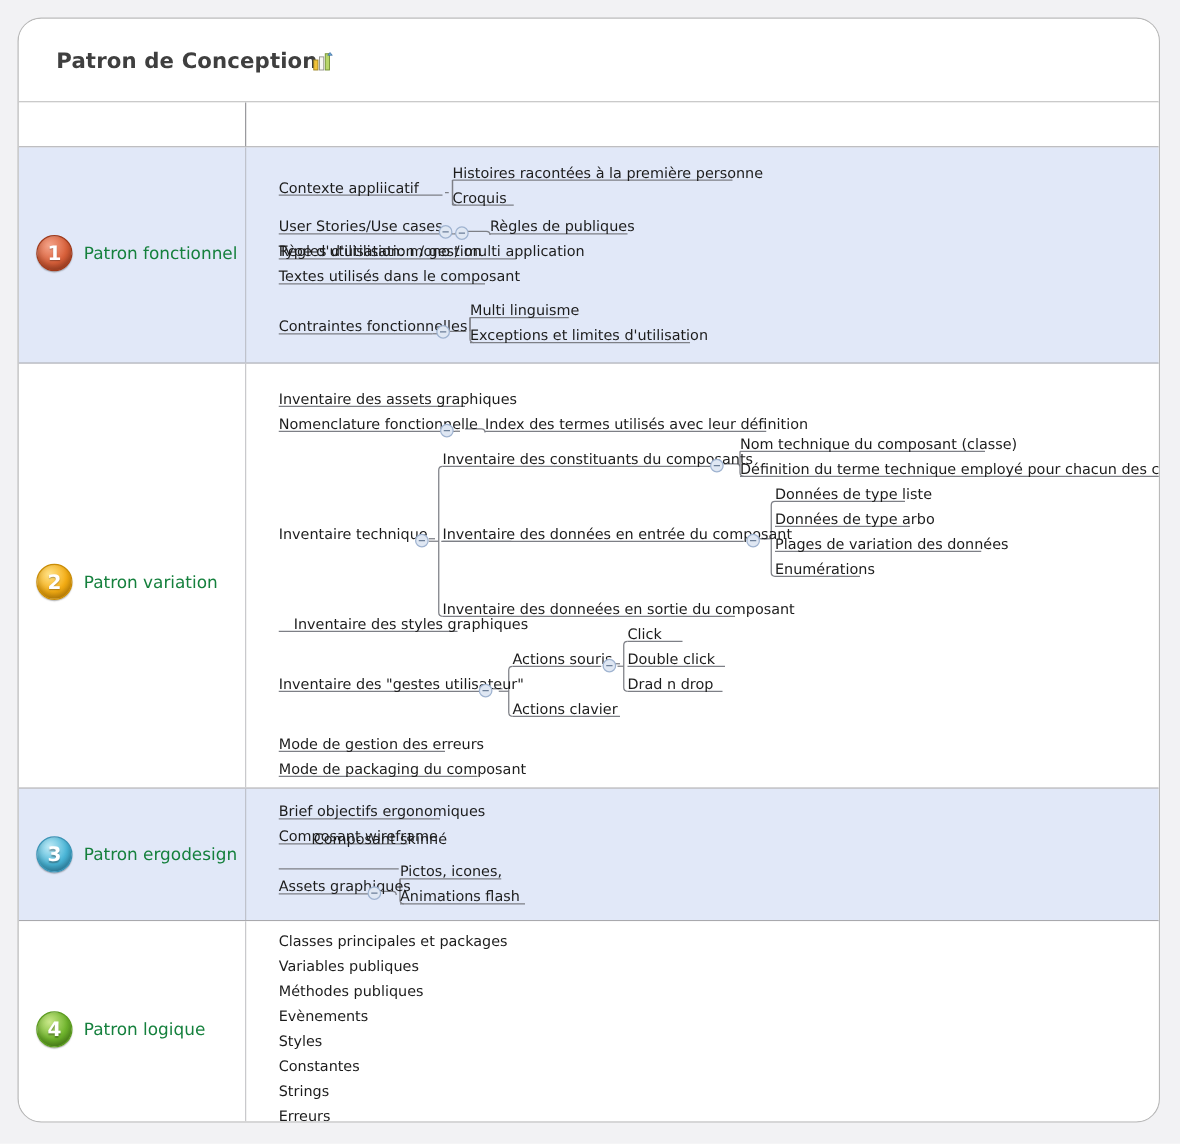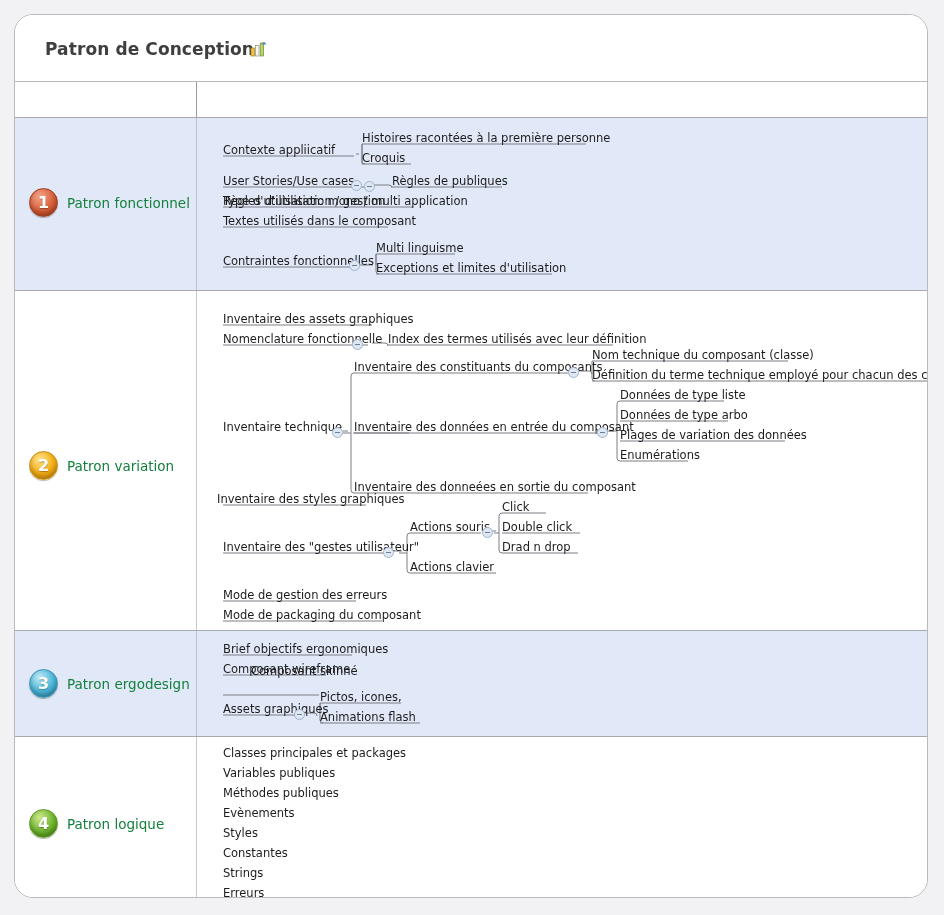--- a/index.html
+++ b/index.html
@@ -222,21 +222,21 @@
       <div class="node" style="left:392px;top:77px;">Définition du terme technique employé pour chacun des constituants</div>
 
       <div class="node" style="left:154px;top:129px;">Inventaire des données en entrée du composant</div>
       <div class="toggle" style="left:401px;top:136px;"></div>
       <div class="node" style="left:420px;top:97px;">Données de type liste</div>
       <div class="node" style="left:420px;top:117px;">Données de type arbo</div>
       <div class="node" style="left:420px;top:137px;">Plages de variation des données</div>
       <div class="node" style="left:420px;top:157px;">Enumérations</div>
 
       <div class="node" style="left:154px;top:189px;">Inventaire des donneées en sortie du composant</div>
-      <div class="node" style="left:17px;top:201px;">Inventaire des styles graphiques</div>
+      <div class="node" style="left:35px;top:201px;">Inventaire des styles graphiques</div>
 
       <div class="node" style="left:23px;top:249px;">Inventaire des "gestes utilisateur"</div>
       <div class="toggle" style="left:187px;top:256px;"></div>
       <div class="node" style="left:210px;top:229px;">Actions souris</div>
       <div class="toggle" style="left:286px;top:236px;"></div>
       <div class="node" style="left:302px;top:209px;">Click</div>
       <div class="node" style="left:302px;top:229px;">Double click</div>
       <div class="node" style="left:302px;top:249px;">Drad n drop</div>
       <div class="node" style="left:210px;top:269px;">Actions clavier</div>
 

